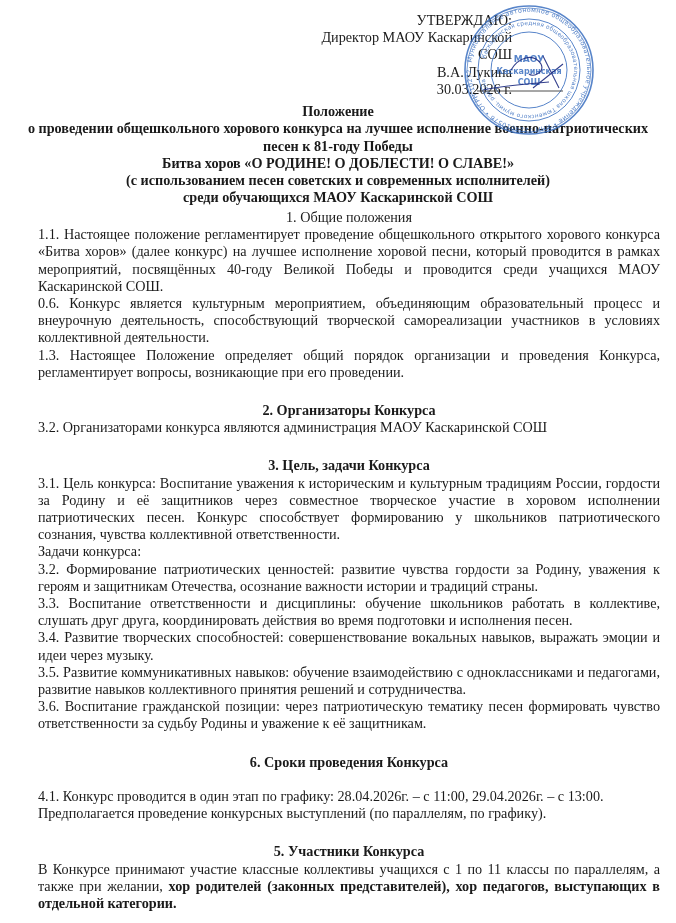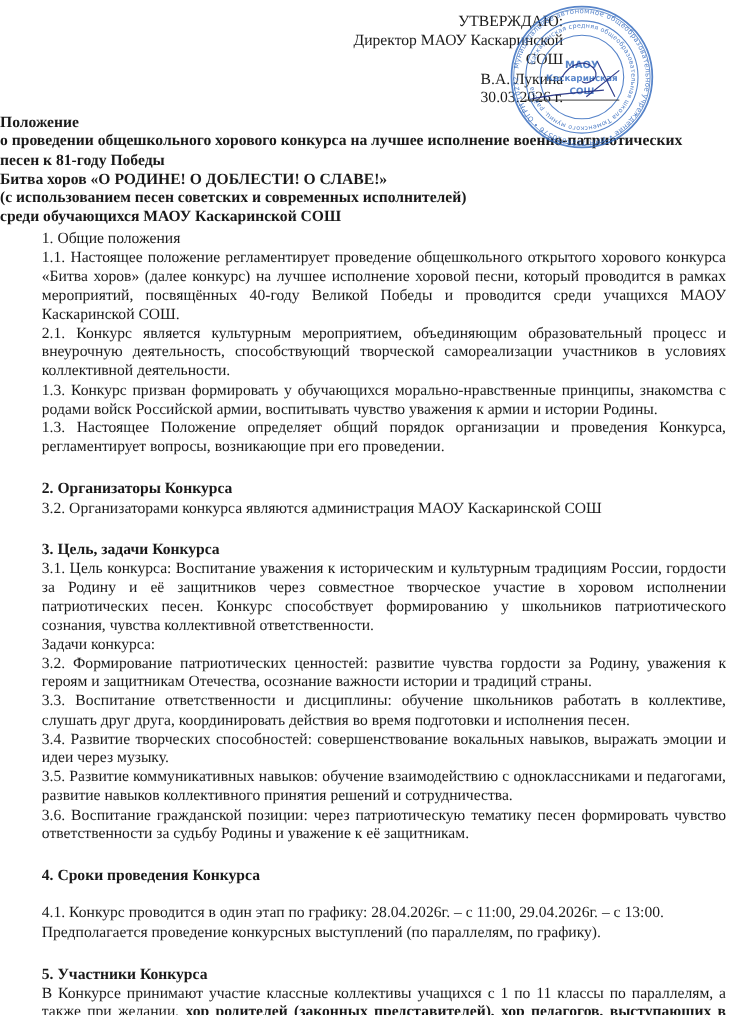--- a/index.html
+++ b/index.html
@@ -40,32 +40,34 @@
       width: 132px;
       height: 132px;
       z-index: 3;
       pointer-events: none;
     }
     .title-block {
       position: absolute;
       left: 0;
       top: 103px;
       width: 676px;
+      text-align: center;
       font-weight: bold;
       font-size: 14.2px;
       line-height: 17.3px;
       z-index: 1;
     }
     .content {
       position: absolute;
       left: 38px;
       top: 209px;
       width: 622px;
     }
     .section-title {
+      text-align: center;
       margin: 0;
     }
     .section-title.plain { font-weight: normal; }
     .section-title.bold { font-weight: bold; }
     .para {
       text-align: justify;
       margin: 0;
     }
     .gap-lg { height: 21px; }
     .gap-md { height: 17px; }
@@ -117,43 +119,42 @@
     <div>песен к 81-году Победы</div>
     <div>Битва хоров «О РОДИНЕ! О ДОБЛЕСТИ! О СЛАВЕ!»</div>
     <div>(с использованием песен советских и современных исполнителей)</div>
     <div>среди обучающихся МАОУ Каскаринской СОШ</div>
   </div>
 
   <div class="content">
 
     <div class="section-title plain">1. Общие положения</div>
     <p class="para">1.1. Настоящее положение регламентирует проведение общешкольного открытого хорового конкурса «Битва хоров» (далее конкурс) на лучшее исполнение хоровой песни, который проводится в рамках мероприятий, посвящённых 40-году Великой Победы и проводится среди учащихся МАОУ Каскаринской СОШ.</p>
-    <p class="para">2.1. Конкурс является культурным мероприятием, объединяющим образовательный процесс и внеурочную деятельность, способствующий творческой самореализации участников в условиях коллективной деятельности.</p>
-    <p class="para">1.3. Конкурс призван формировать у обучающихся морально-нравственные принципы, знакомства с родами войск Российской армии, воспитывать чувство уважения к армии и истории Родины.</p>
+    <p class="para">0.6. Конкурс является культурным мероприятием, объединяющим образовательный процесс и внеурочную деятельность, способствующий творческой самореализации участников в условиях коллективной деятельности.</p>
     <p class="para">1.3. Настоящее Положение определяет общий порядок организации и проведения Конкурса, регламентирует вопросы, возникающие при его проведении.</p>
 
     <div class="gap-lg"></div>
 
     <div class="section-title bold">2. Организаторы Конкурса</div>
     <p class="para">3.2. Организаторами конкурса являются администрация МАОУ Каскаринской СОШ</p>
 
     <div class="gap-lg"></div>
 
     <div class="section-title bold">3. Цель, задачи Конкурса</div>
     <p class="para">3.1. Цель конкурса: Воспитание уважения к историческим и культурным традициям России, гордости за Родину и её защитников через совместное творческое участие в хоровом исполнении патриотических песен. Конкурс способствует формированию у школьников патриотического сознания, чувства коллективной ответственности.</p>
     <p class="para">Задачи конкурса:</p>
     <p class="para">3.2. Формирование патриотических ценностей: развитие чувства гордости за Родину, уважения к героям и защитникам Отечества, осознание важности истории и традиций страны.</p>
     <p class="para">3.3. Воспитание ответственности и дисциплины: обучение школьников работать в коллективе, слушать друг друга, координировать действия во время подготовки и исполнения песен.</p>
     <p class="para">3.4. Развитие творческих способностей: совершенствование вокальных навыков, выражать эмоции и идеи через музыку.</p>
     <p class="para">3.5. Развитие коммуникативных навыков: обучение взаимодействию с одноклассниками и педагогами, развитие навыков коллективного принятия решений и сотрудничества.</p>
     <p class="para">3.6. Воспитание гражданской позиции: через патриотическую тематику песен формировать чувство ответственности за судьбу Родины и уважение к её защитникам.</p>
 
     <div class="gap-lg"></div>
 
-    <div class="section-title bold">4. Сроки проведения Конкурса</div>
+    <div class="section-title bold">6. Сроки проведения Конкурса</div>
     <div class="gap-md"></div>
     <p class="para">4.1. Конкурс проводится в один этап по графику: 28.04.2026г. – с 11:00, 29.04.2026г. – с 13:00.</p>
     <p class="para">Предполагается проведение конкурсных выступлений (по параллелям, по графику).</p>
 
     <div class="gap-lg"></div>
 
     <div class="section-title bold">5. Участники Конкурса</div>
     <p class="para"><span>В Конкурсе принимают участие классные коллективы учащихся с 1 по 11 классы по параллелям, а также при желании, </span><b>хор родителей (законных представителей), хор педагогов, выступающих в отдельной категории.</b></p>
 
   </div>

